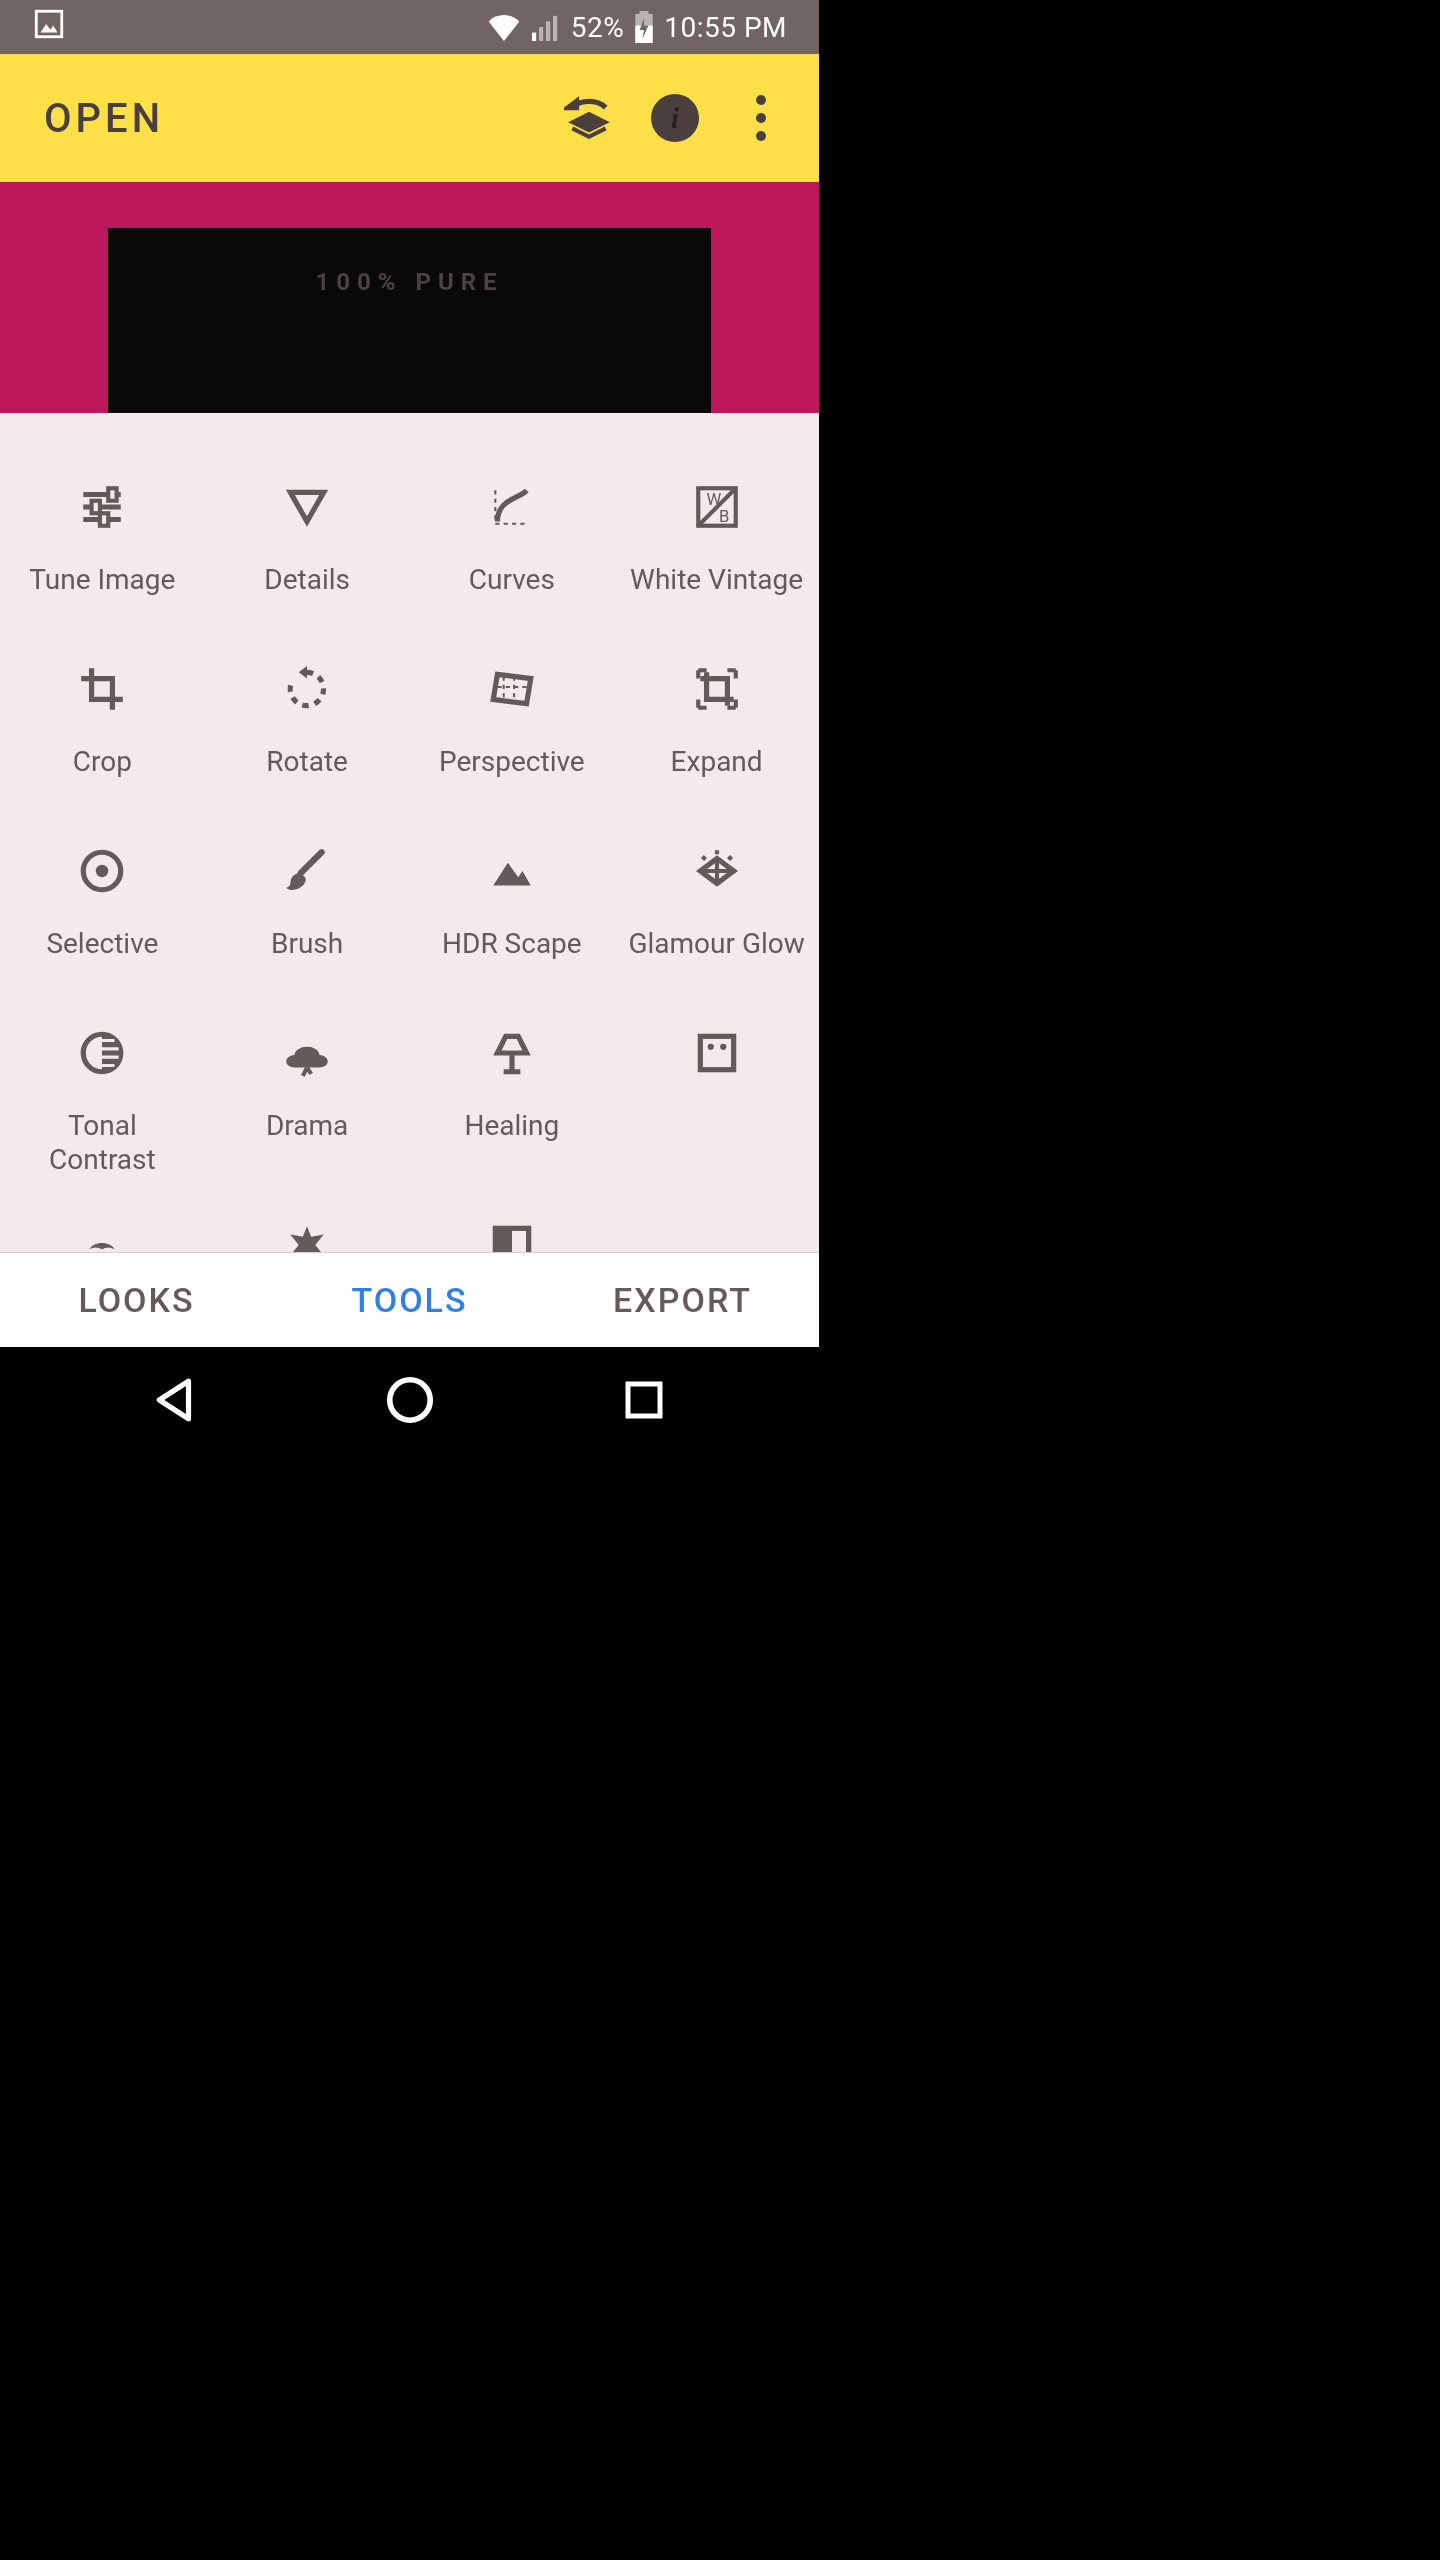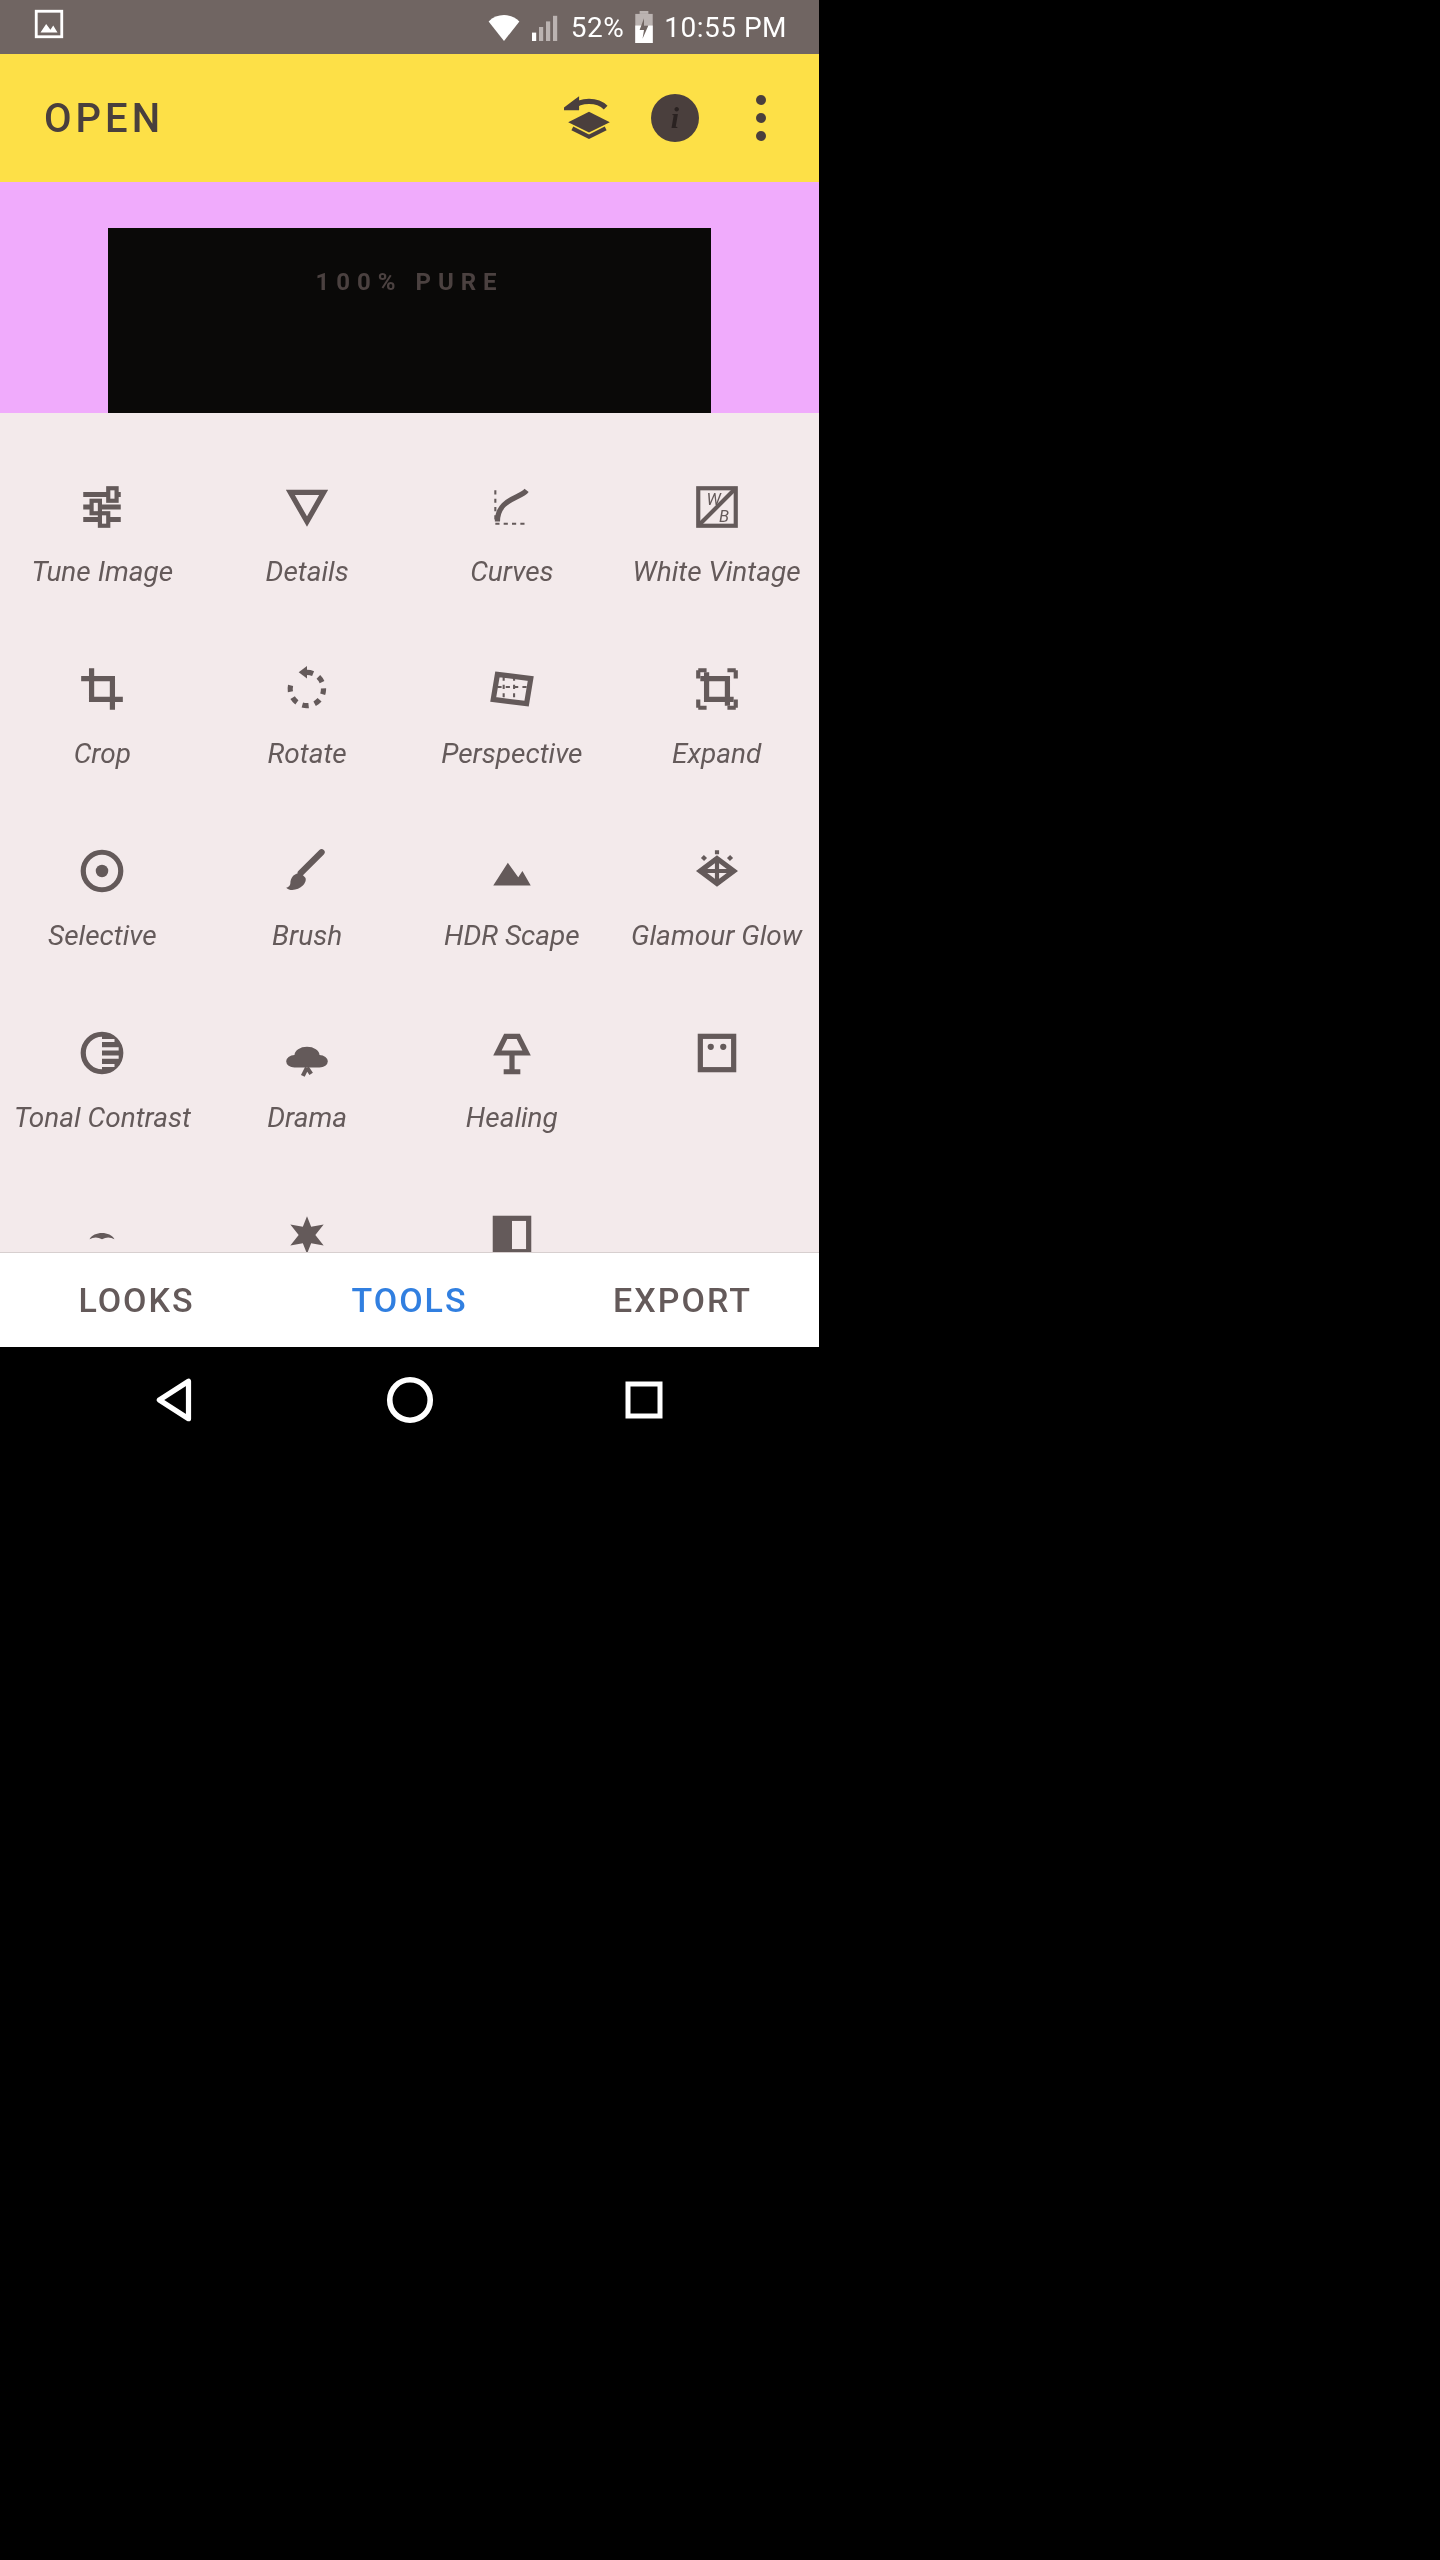--- a/index.html
+++ b/index.html
@@ -36,46 +36,45 @@
   }
   .appbar-spacer { flex: 1; }
   .appbar-ic { width: 56px; height: 56px; display: flex; align-items: center; justify-content: center; }
   .appbar-ic svg { fill: #4a3f3d; }
   .appbar-info { width:48px; height:48px; border-radius:50%; background:#4a3f3d; display:flex; align-items:center; justify-content:center; color:#2a2221; font-family: Georgia, serif; font-style: italic; font-weight: bold; font-size:30px; }
   .more-dots { display:flex; flex-direction:column; gap:8px; }
   .more-dots span { width:10px; height:10px; background:#4a3f3d; border-radius:50%; }
   
   .image-area {
     height: 231px;
-    background: #f0abfc;
+    background: #be185d;
     display:flex; align-items:flex-start; justify-content:center;
     padding-top: 46px;
   }
   .image-preview { width: 603px; height: 186px; background:#0a0908; display:flex; align-items:flex-start; justify-content:center; padding-top:40px; }
   .pure-text { color:#4b4140; font-size:24px; font-weight:700; letter-spacing:7px; }
   
   .sheet {
     background:#f3eaeb;
     height: 839px;
     overflow: hidden;
     position: relative;
   }
   .tool-grid {
     padding-top: 66px;
     display: grid;
     grid-template-columns: repeat(4, 1fr);
     row-gap: 40px;
   }
   .tool {
     display:flex; flex-direction:column; align-items:center; justify-content:flex-start;
-    gap: 20px;
+    gap: 28px;
     color:#645a5a;
     text-align:center;
     min-height: 142px;
-    font-style: italic;
   }
   .tool .ico { width:56px; height:56px; display:flex; align-items:center; justify-content:center; }
   .tool .ico svg { fill:#645a5a; stroke:#645a5a; }
   .tool .lbl { font-size:28px; line-height:34px; max-width: 180px; }
   
   .tabs {
     background:#ffffff;
     height: 95px;
     border-top: 1px solid #d7cfcf;
     display:flex;

